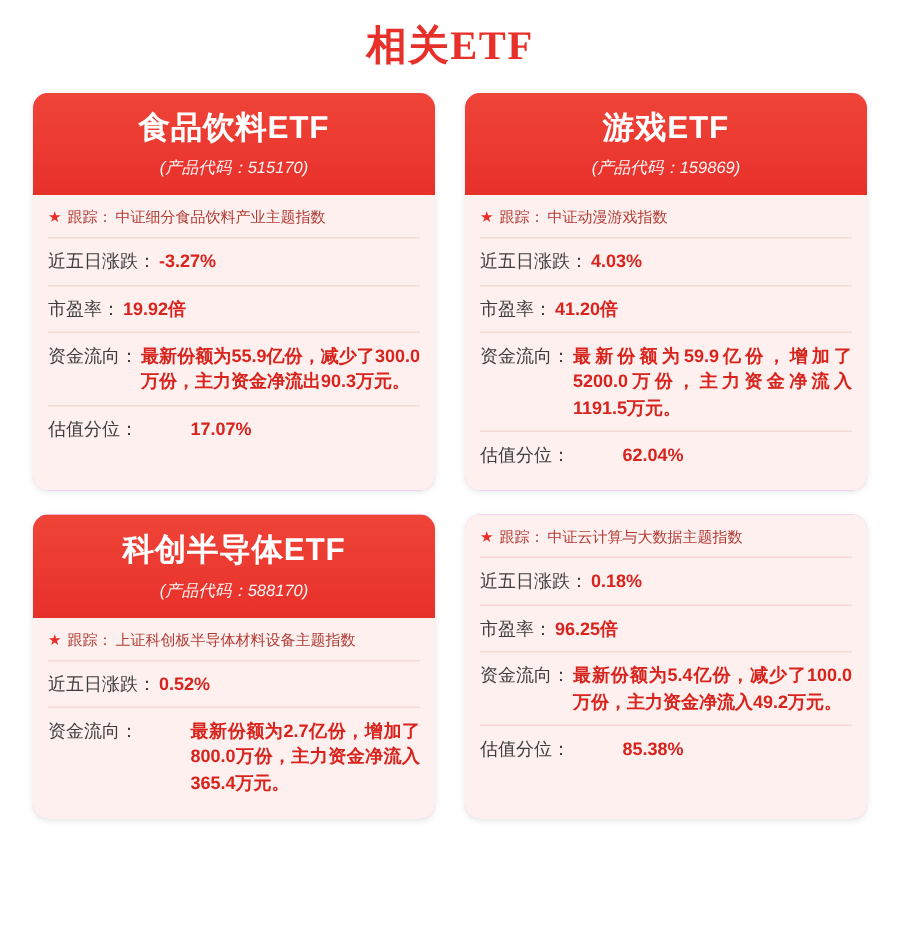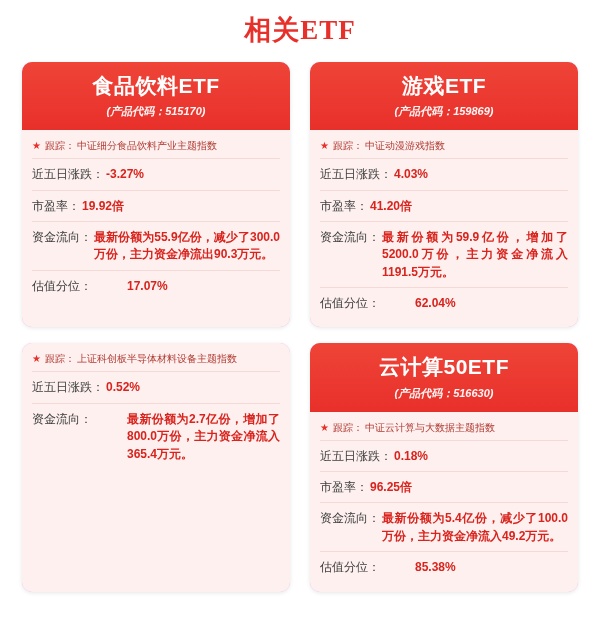--- a/index.html
+++ b/index.html
@@ -49,21 +49,20 @@
     font-size: 21px;
     font-weight: bold;
     line-height: 1.15;
     letter-spacing: 0.5px;
   }
   .card-head .etf-code {
     font-size: 11px;
     margin-top: 6px;
     font-style: italic;
     opacity: 0.95;
-    font-weight: bold;
   }
   .card-body {
     background: #fdf0ef;
     padding: 7px 10px 9px 10px;
     flex: 1;
   }
   .track-row {
     display: flex;
     align-items: flex-start;
     font-size: 10px;
@@ -169,42 +168,42 @@
         <span class="m-value">最新份额为59.9亿份，增加了5200.0万份，主力资金净流入1191.5万元。</span>
       </div>
       <div class="metric">
         <span class="m-label">估值分位：</span>
         <span class="m-value">62.04%</span>
       </div>
     </div>
   </div>
 
   <div class="card">
+    <div class="card-head">
+      <div class="etf-name">科创半导体ETF</div>
+      <div class="etf-code">(产品代码：588170)</div>
+    </div>
     <div class="card-body">
       <div class="track-row">
         <span class="star-icon">★</span>
         <span class="track-label">跟踪：</span>
         <span class="track-value">上证科创板半导体材料设备主题指数</span>
       </div>
       <div class="metric">
         <span class="m-label">近五日涨跌：</span>
         <span class="m-value">0.52%</span>
       </div>
       <div class="metric flow">
         <span class="m-label">资金流向：</span>
         <span class="m-value">最新份额为2.7亿份，增加了800.0万份，主力资金净流入365.4万元。</span>
       </div>
     </div>
   </div>
 
   <div class="card">
-    <div class="card-head">
-      <div class="etf-name">云计算50ETF</div>
-      <div class="etf-code">(产品代码：516630)</div>
-    </div>
     <div class="card-body">
       <div class="track-row">
         <span class="star-icon">★</span>
         <span class="track-label">跟踪：</span>
         <span class="track-value">中证云计算与大数据主题指数</span>
       </div>
       <div class="metric">
         <span class="m-label">近五日涨跌：</span>
         <span class="m-value">0.18%</span>
       </div>

